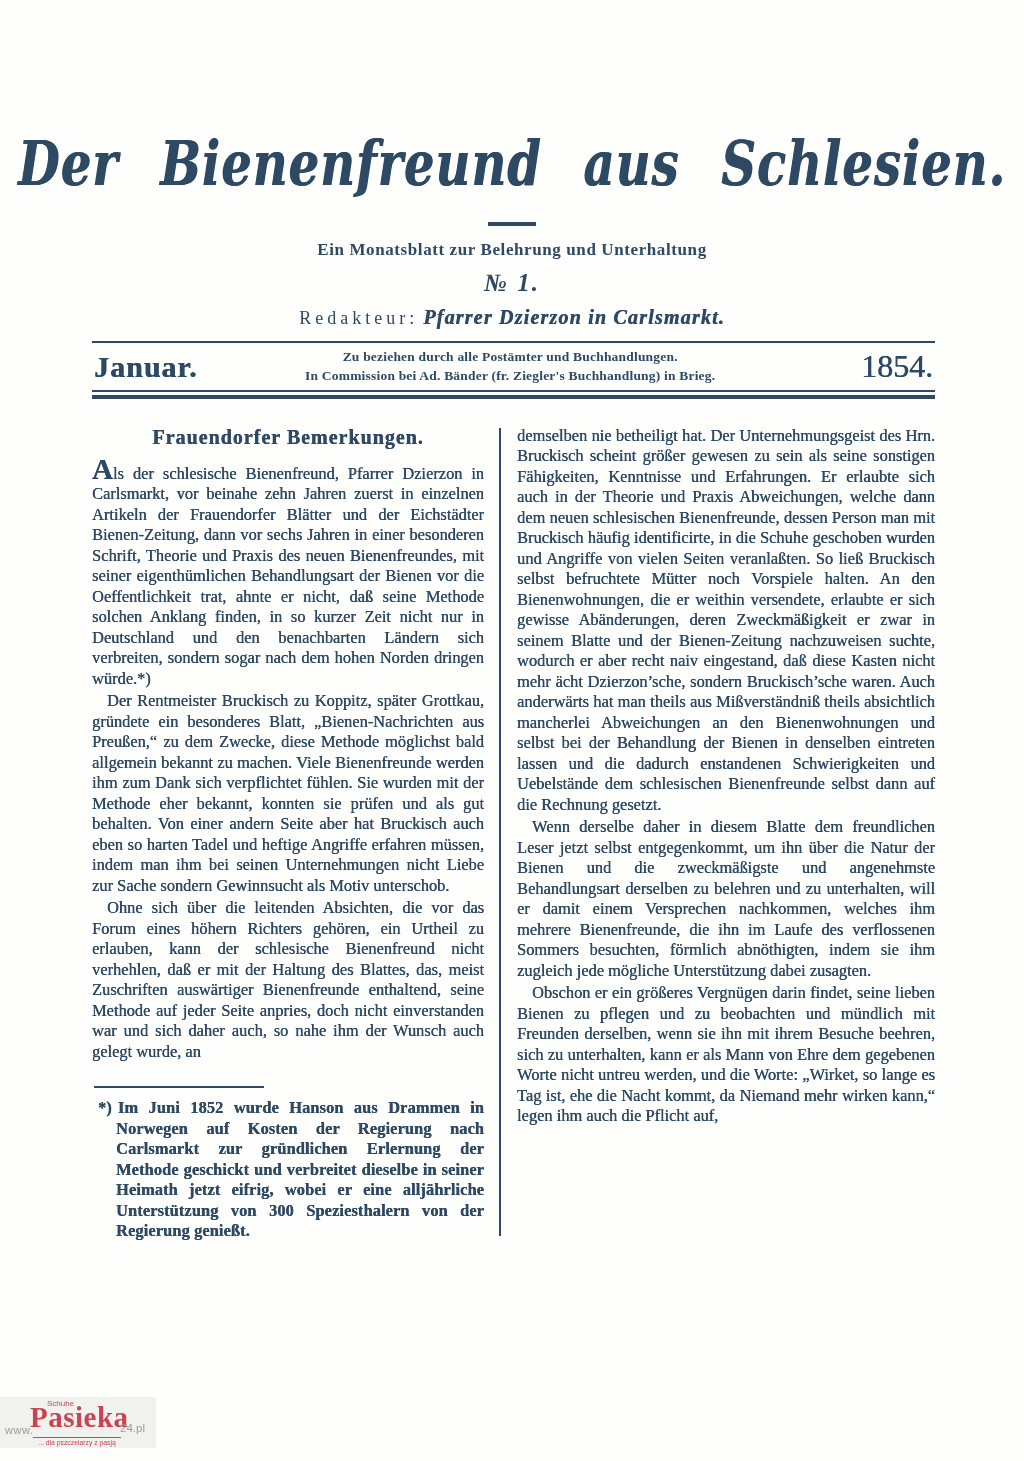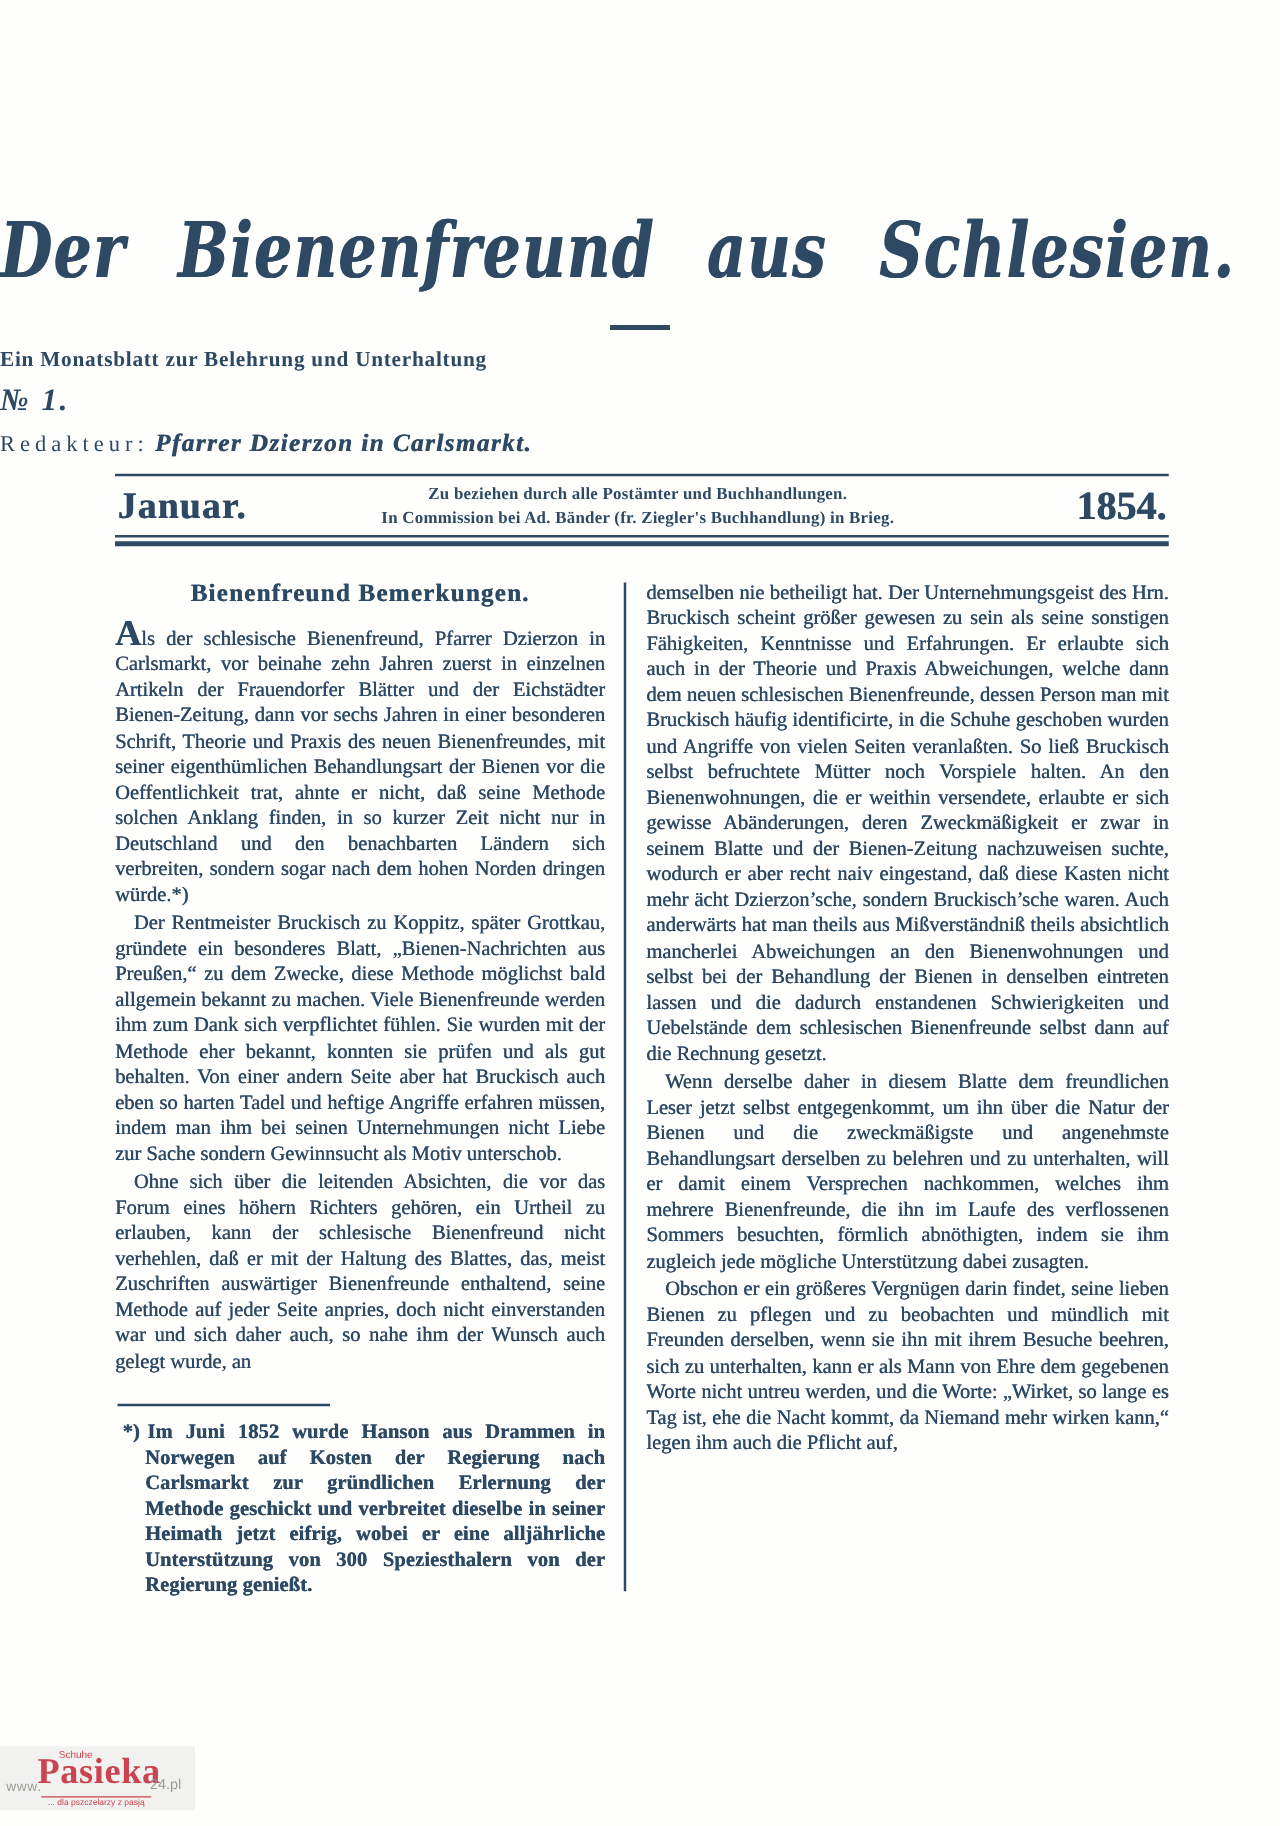--- a/index.html
+++ b/index.html
@@ -10,21 +10,21 @@
   *{box-sizing:border-box;}
   html,body{margin:0;padding:0;}
   body{
     width:1024px;height:1461px;overflow:hidden;position:relative;
     background:var(--paper);color:var(--ink);
     font-family:"Liberation Serif", serif;
   }
   .sheet{position:absolute;inset:0;}
 
   
-  .masthead{ padding-top:118px;margin-top:38px; }
+  .masthead{ text-align:center; padding-top:118px; }
   .masthead-title{
     font-family:"DejaVu Serif", serif;
     font-size:48px; font-weight:bold; font-style:italic;
     letter-spacing:1px; word-spacing:24px; white-space:nowrap;
     line-height:92px; height:96px;
     transform:scale(1.0,1.28); transform-origin:center;
     text-shadow:0.6px 0 0 currentColor;
   }
   .title-rule{ width:48px;height:4px;background:var(--ink);margin:8px auto 14px; }
   .subtitle-1{ font-size:17px;font-weight:bold;letter-spacing:0.6px; }
@@ -38,21 +38,21 @@
 
   
   .content{ margin:0 89px 0 92px; } 
   .rule-full{ height:2px;background:var(--ink);margin-top:12px; }
   .date-bar{ display:flex;align-items:center;justify-content:space-between;
              padding:5px 2px 4px 2px; }
   .month-label{ font-size:30px;font-weight:bold;letter-spacing:1px;
                 text-shadow:0.5px 0 0 currentColor;}
   .distribution{ text-align:center;font-size:13.5px;font-weight:bold;line-height:1.4;
                  letter-spacing:0.2px; }
-  .year-label{ font-size:32px;font-weight:bold;text-shadow:0.6px 0 0 currentColor;margin-left:38px;}
+  .year-label{ font-size:32px;font-weight:normal;text-shadow:0.6px 0 0 currentColor;margin-left:38px;}
   .rule-double{ height:9px;border-top:2px solid var(--ink);border-bottom:4px solid var(--ink); }
 
   
   .columns{ display:flex; margin-top:27px; align-items:stretch; }
   .col-left{ flex:0 0 392px; }
   .col-divider{ flex:0 0 2px; background:var(--ink); margin:2px 16px 6px 15px; }
   .col-right{ flex:1 1 auto; }
   .article-heading{ text-align:center;font-size:20px;font-weight:bold;letter-spacing:1px;
                     margin:0 0 9px 0; text-shadow:0.4px 0 0 currentColor;}
   .body-text p{ margin:0;font-size:16.4px;line-height:1.25;text-align:justify;
@@ -106,21 +106,21 @@
         <div>In Commission bei Ad. Bänder (fr. Ziegler's Buchhandlung) in Brieg.</div>
       </div>
       <div class="year-label">1854.</div>
     </div>
 
     <div class="rule-double"></div>
 
     <div class="columns">
 
       <div class="col-left body-text">
-        <h2 class="article-heading">Bienenfreund Bemerkungen.</h2>
+        <h2 class="article-heading">Frauendorfer Bemerkungen.</h2>
         <p class="lead-paragraph">Als der schlesische Bienenfreund, Pfarrer Dzierzon in Carlsmarkt, vor beinahe zehn Jahren zuerst in einzelnen Artikeln der Frauendorfer Blätter und der Eichstädter Bienen-Zeitung, dann vor sechs Jahren in einer besonderen Schrift, Theorie und Praxis des neuen Bienenfreundes, mit seiner eigenthümlichen Behandlungsart der Bienen vor die Oeffentlichkeit trat, ahnte er nicht, daß seine Methode solchen Anklang finden, in so kurzer Zeit nicht nur in Deutschland und den benachbarten Ländern sich verbreiten, sondern sogar nach dem hohen Norden dringen würde.*)</p>
         <p class="indent">Der Rentmeister Bruckisch zu Koppitz, später Grottkau, gründete ein besonderes Blatt, „Bienen-Nachrichten aus Preußen,“ zu dem Zwecke, diese Methode möglichst bald allgemein bekannt zu machen. Viele Bienenfreunde werden ihm zum Dank sich verpflichtet fühlen. Sie wurden mit der Methode eher bekannt, konnten sie prüfen und als gut behalten. Von einer andern Seite aber hat Bruckisch auch eben so harten Tadel und heftige Angriffe erfahren müssen, indem man ihm bei seinen Unternehmungen nicht Liebe zur Sache sondern Gewinnsucht als Motiv unterschob.</p>
         <p class="indent">Ohne sich über die leitenden Absichten, die vor das Forum eines höhern Richters gehören, ein Urtheil zu erlauben, kann der schlesische Bienenfreund nicht verhehlen, daß er mit der Haltung des Blattes, das, meist Zuschriften auswärtiger Bienenfreunde enthaltend, seine Methode auf jeder Seite anpries, doch nicht einverstanden war und sich daher auch, so nahe ihm der Wunsch auch gelegt wurde, an</p>
         <div class="footnote-rule"></div>
         <p class="footnote"><span class="fn-marker">*)</span><span>Im Juni 1852 wurde Hanson aus Drammen in Norwegen auf Kosten der Regierung nach Carlsmarkt zur gründlichen Erlernung der Methode geschickt und verbreitet dieselbe in seiner Heimath jetzt eifrig, wobei er eine alljährliche Unterstützung von 300 Speziesthalern von der Regierung genießt.</span></p>
       </div>
 
       <div class="col-divider"></div>
 
       <div class="col-right body-text">

